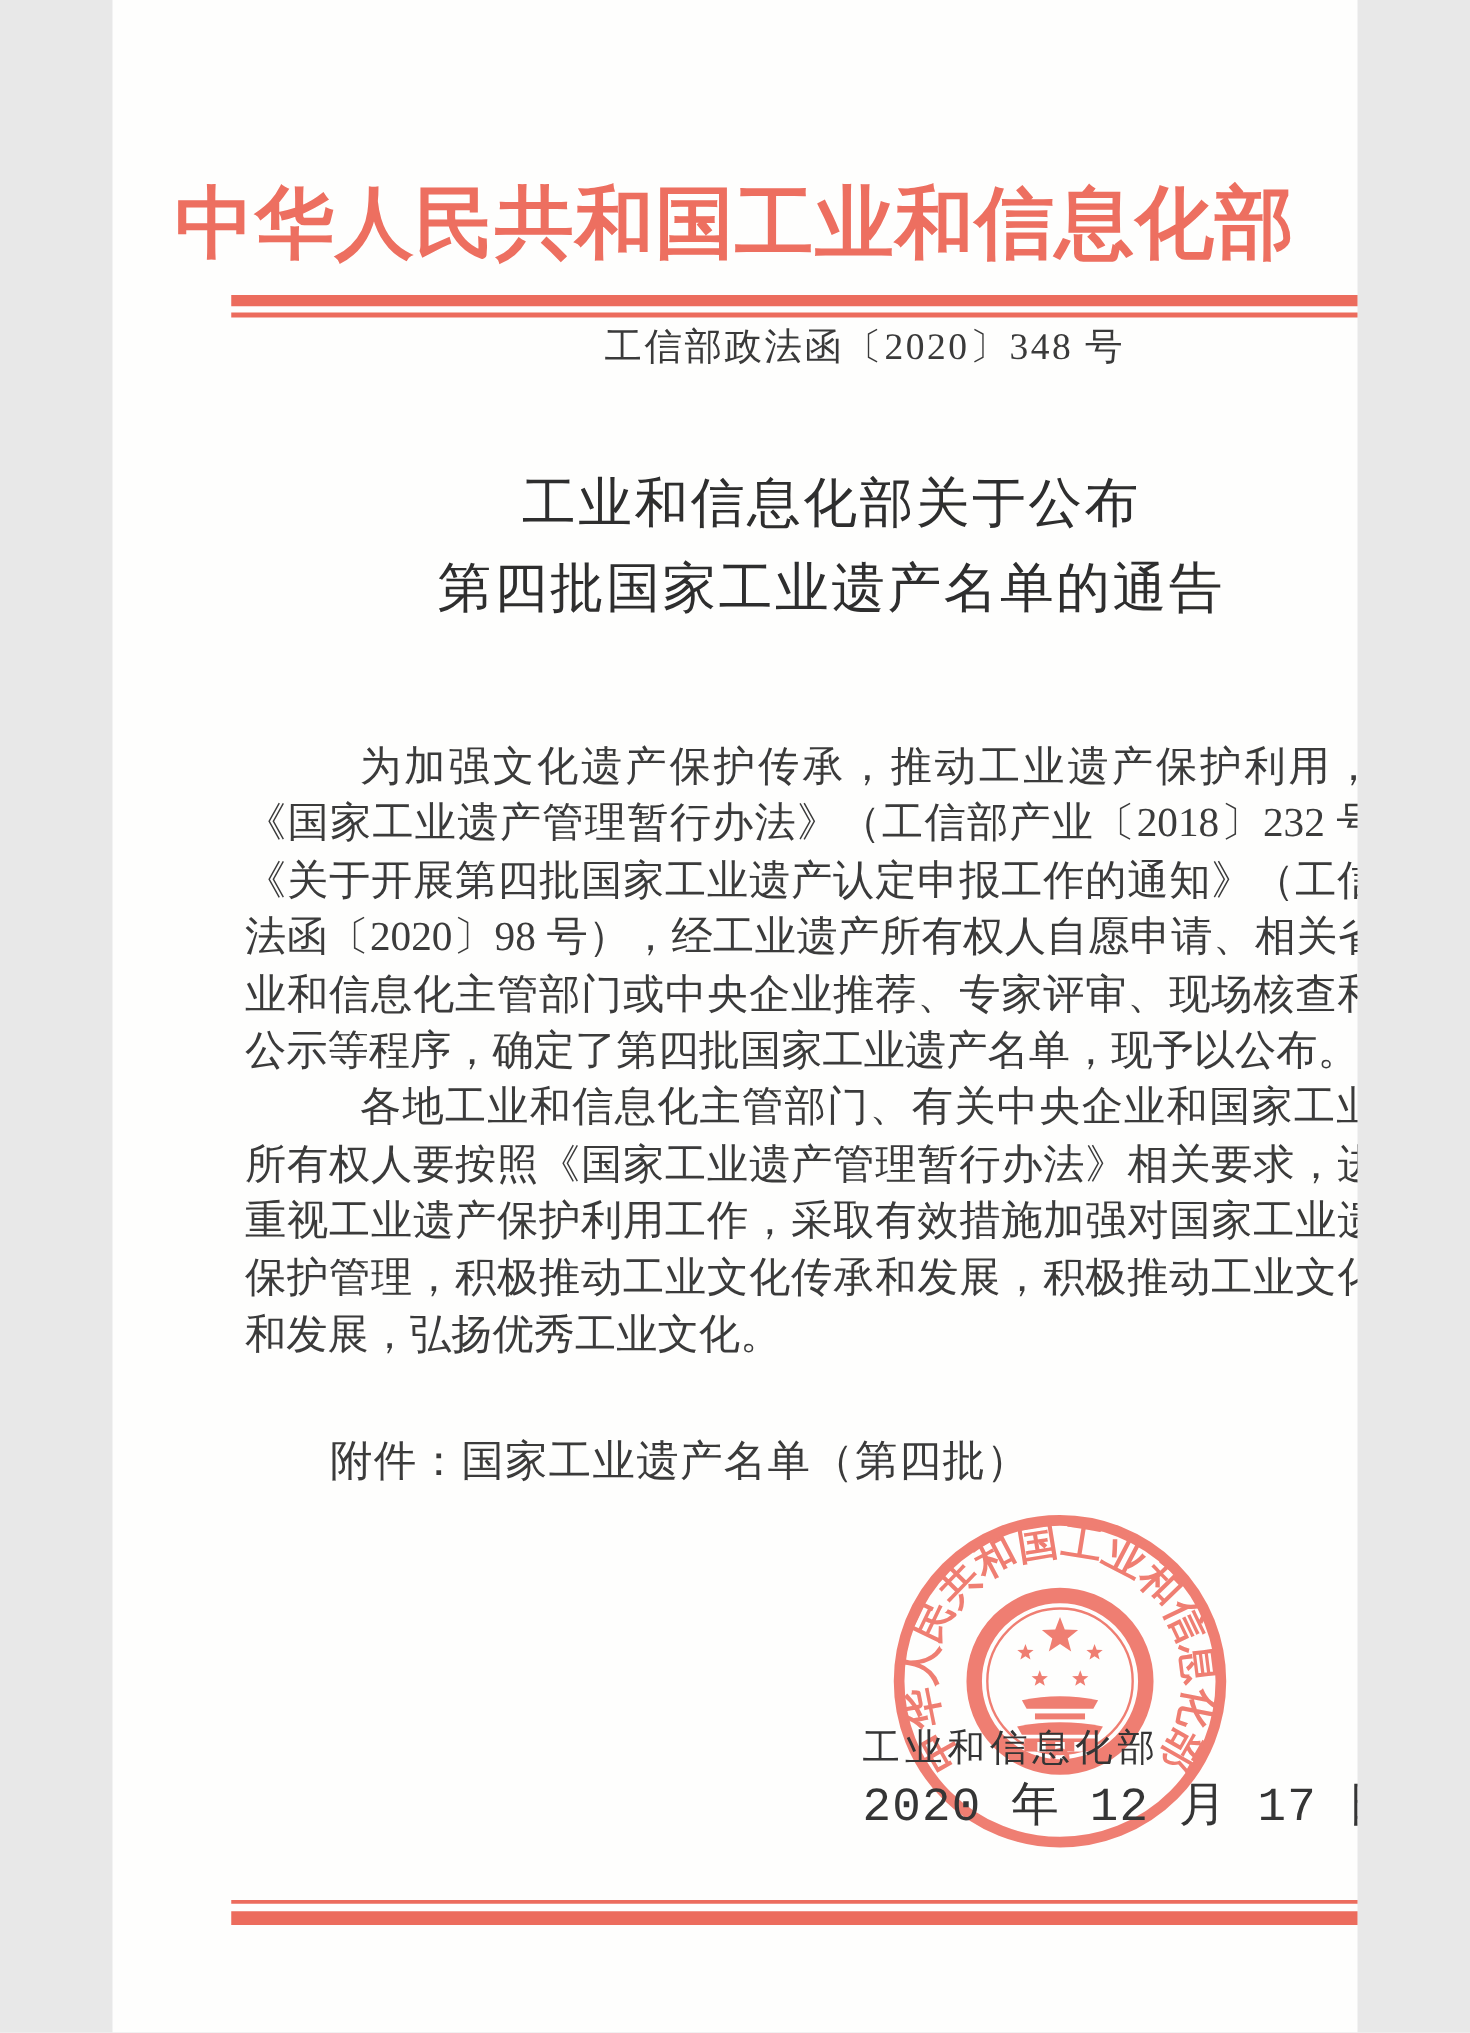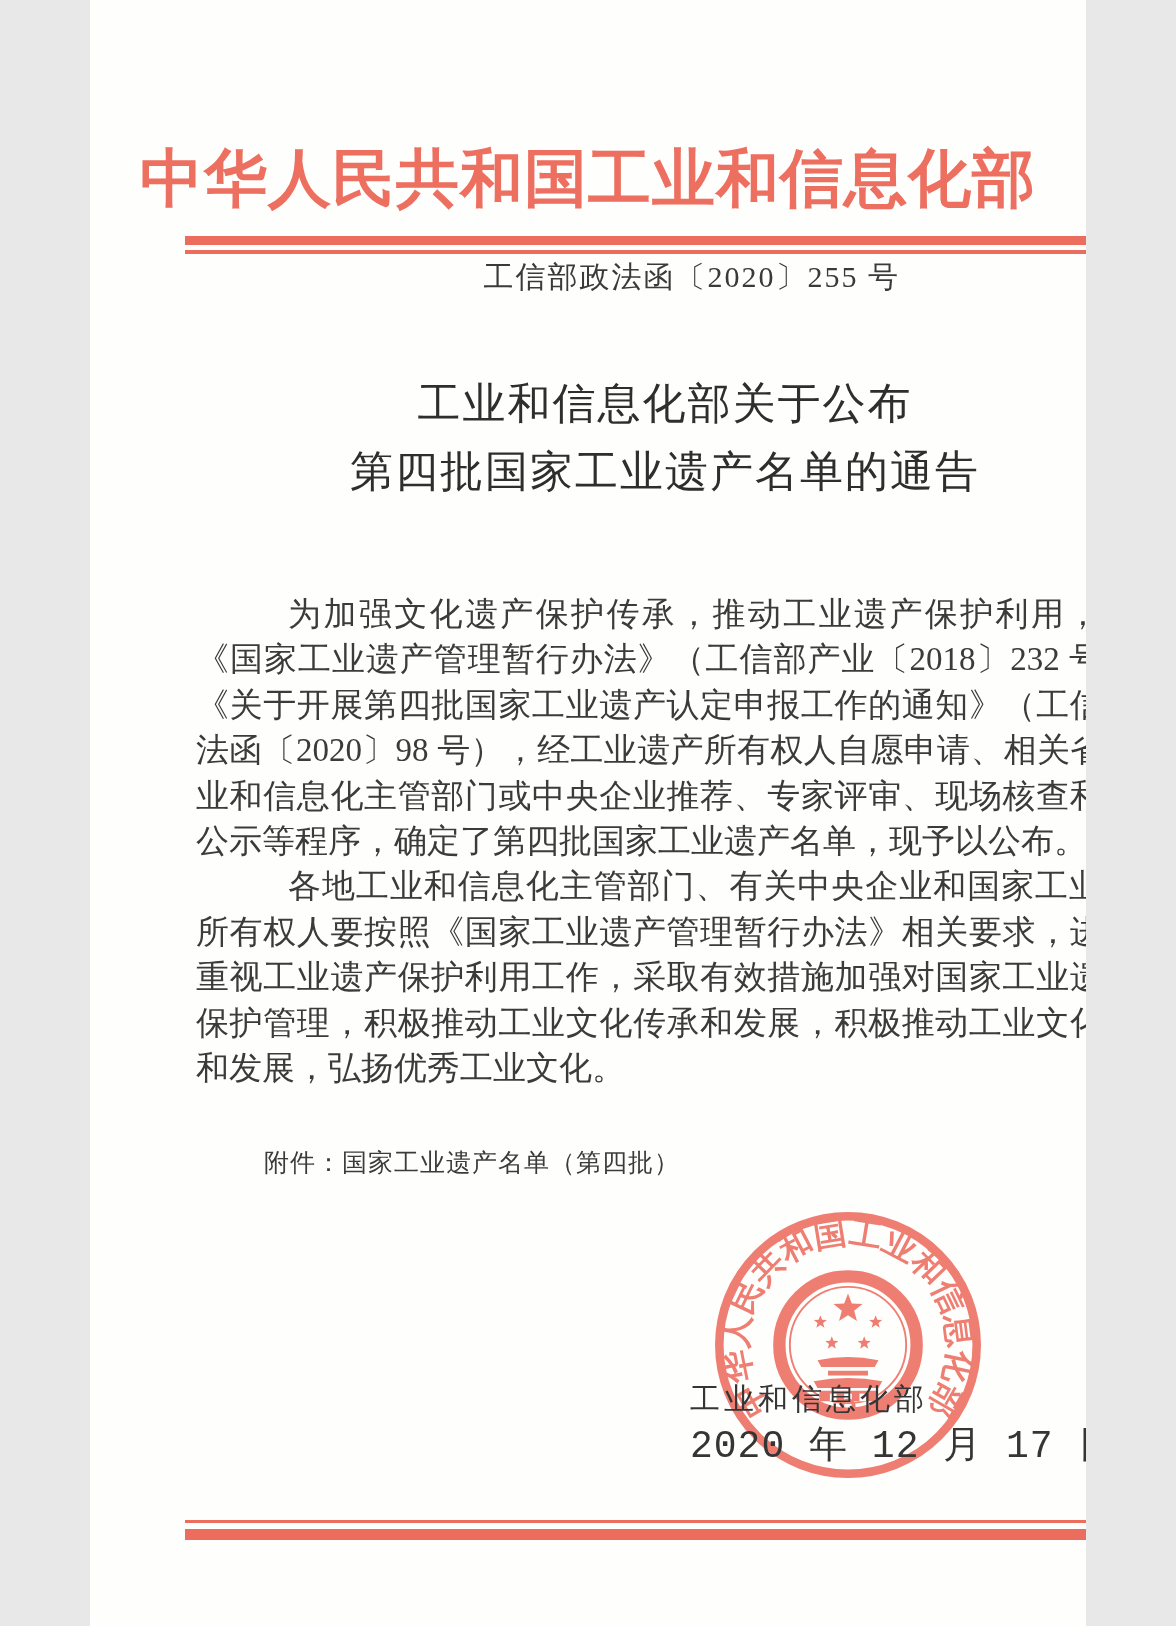--- a/index.html
+++ b/index.html
@@ -67,21 +67,21 @@
     color: #3b3b3b;
     text-align: justify;
     text-justify: inter-ideograph;
   }
   .doc-body p { margin: 0; text-indent: 92px; }
 
   .attachment-line {
     position: absolute;
     top: 1146px; left: 106px;
     width: 974px;
-    font-size: 25px;
+    font-size: 34px;
     color: #3b3b3b;
     text-indent: 68px;
     letter-spacing: 1px;
   }
 
   
   .seal {
     position: absolute;
     left: 615px; top: 1202px;
     width: 286px; height: 286px;
@@ -115,21 +115,21 @@
 <div class="page">
 
   <div class="agency-name">中华人民共和国工业和信息化部</div>
 
   <div class="rule rule-top">
     <div class="bar-thick"></div>
     <div class="bar-gap"></div>
     <div class="bar-thin"></div>
   </div>
 
-  <div class="doc-number">工信部政法函〔2020〕255 号</div>
+  <div class="doc-number">工信部政法函〔2020〕348 号</div>
 
   <div class="doc-title">
     <div>工业和信息化部关于公布</div>
     <div>第四批国家工业遗产名单的通告</div>
   </div>
 
   <div class="doc-body">
     <p>为加强文化遗产保护传承，推动工业遗产保护利用，根据《国家工业遗产管理暂行办法》（工信部产业〔2018〕232 号）和《关于开展第四批国家工业遗产认定申报工作的通知》（工信厅政法函〔2020〕98 号），经工业遗产所有权人自愿申请、相关省级工业和信息化主管部门或中央企业推荐、专家评审、现场核查和网上公示等程序，确定了第四批国家工业遗产名单，现予以公布。</p>
     <p>各地工业和信息化主管部门、有关中央企业和国家工业遗产所有权人要按照《国家工业遗产管理暂行办法》相关要求，进一步重视工业遗产保护利用工作，采取有效措施加强对国家工业遗产的保护管理，积极推动工业文化传承和发展，积极推动工业文化传承和发展，弘扬优秀工业文化。</p>
   </div>

